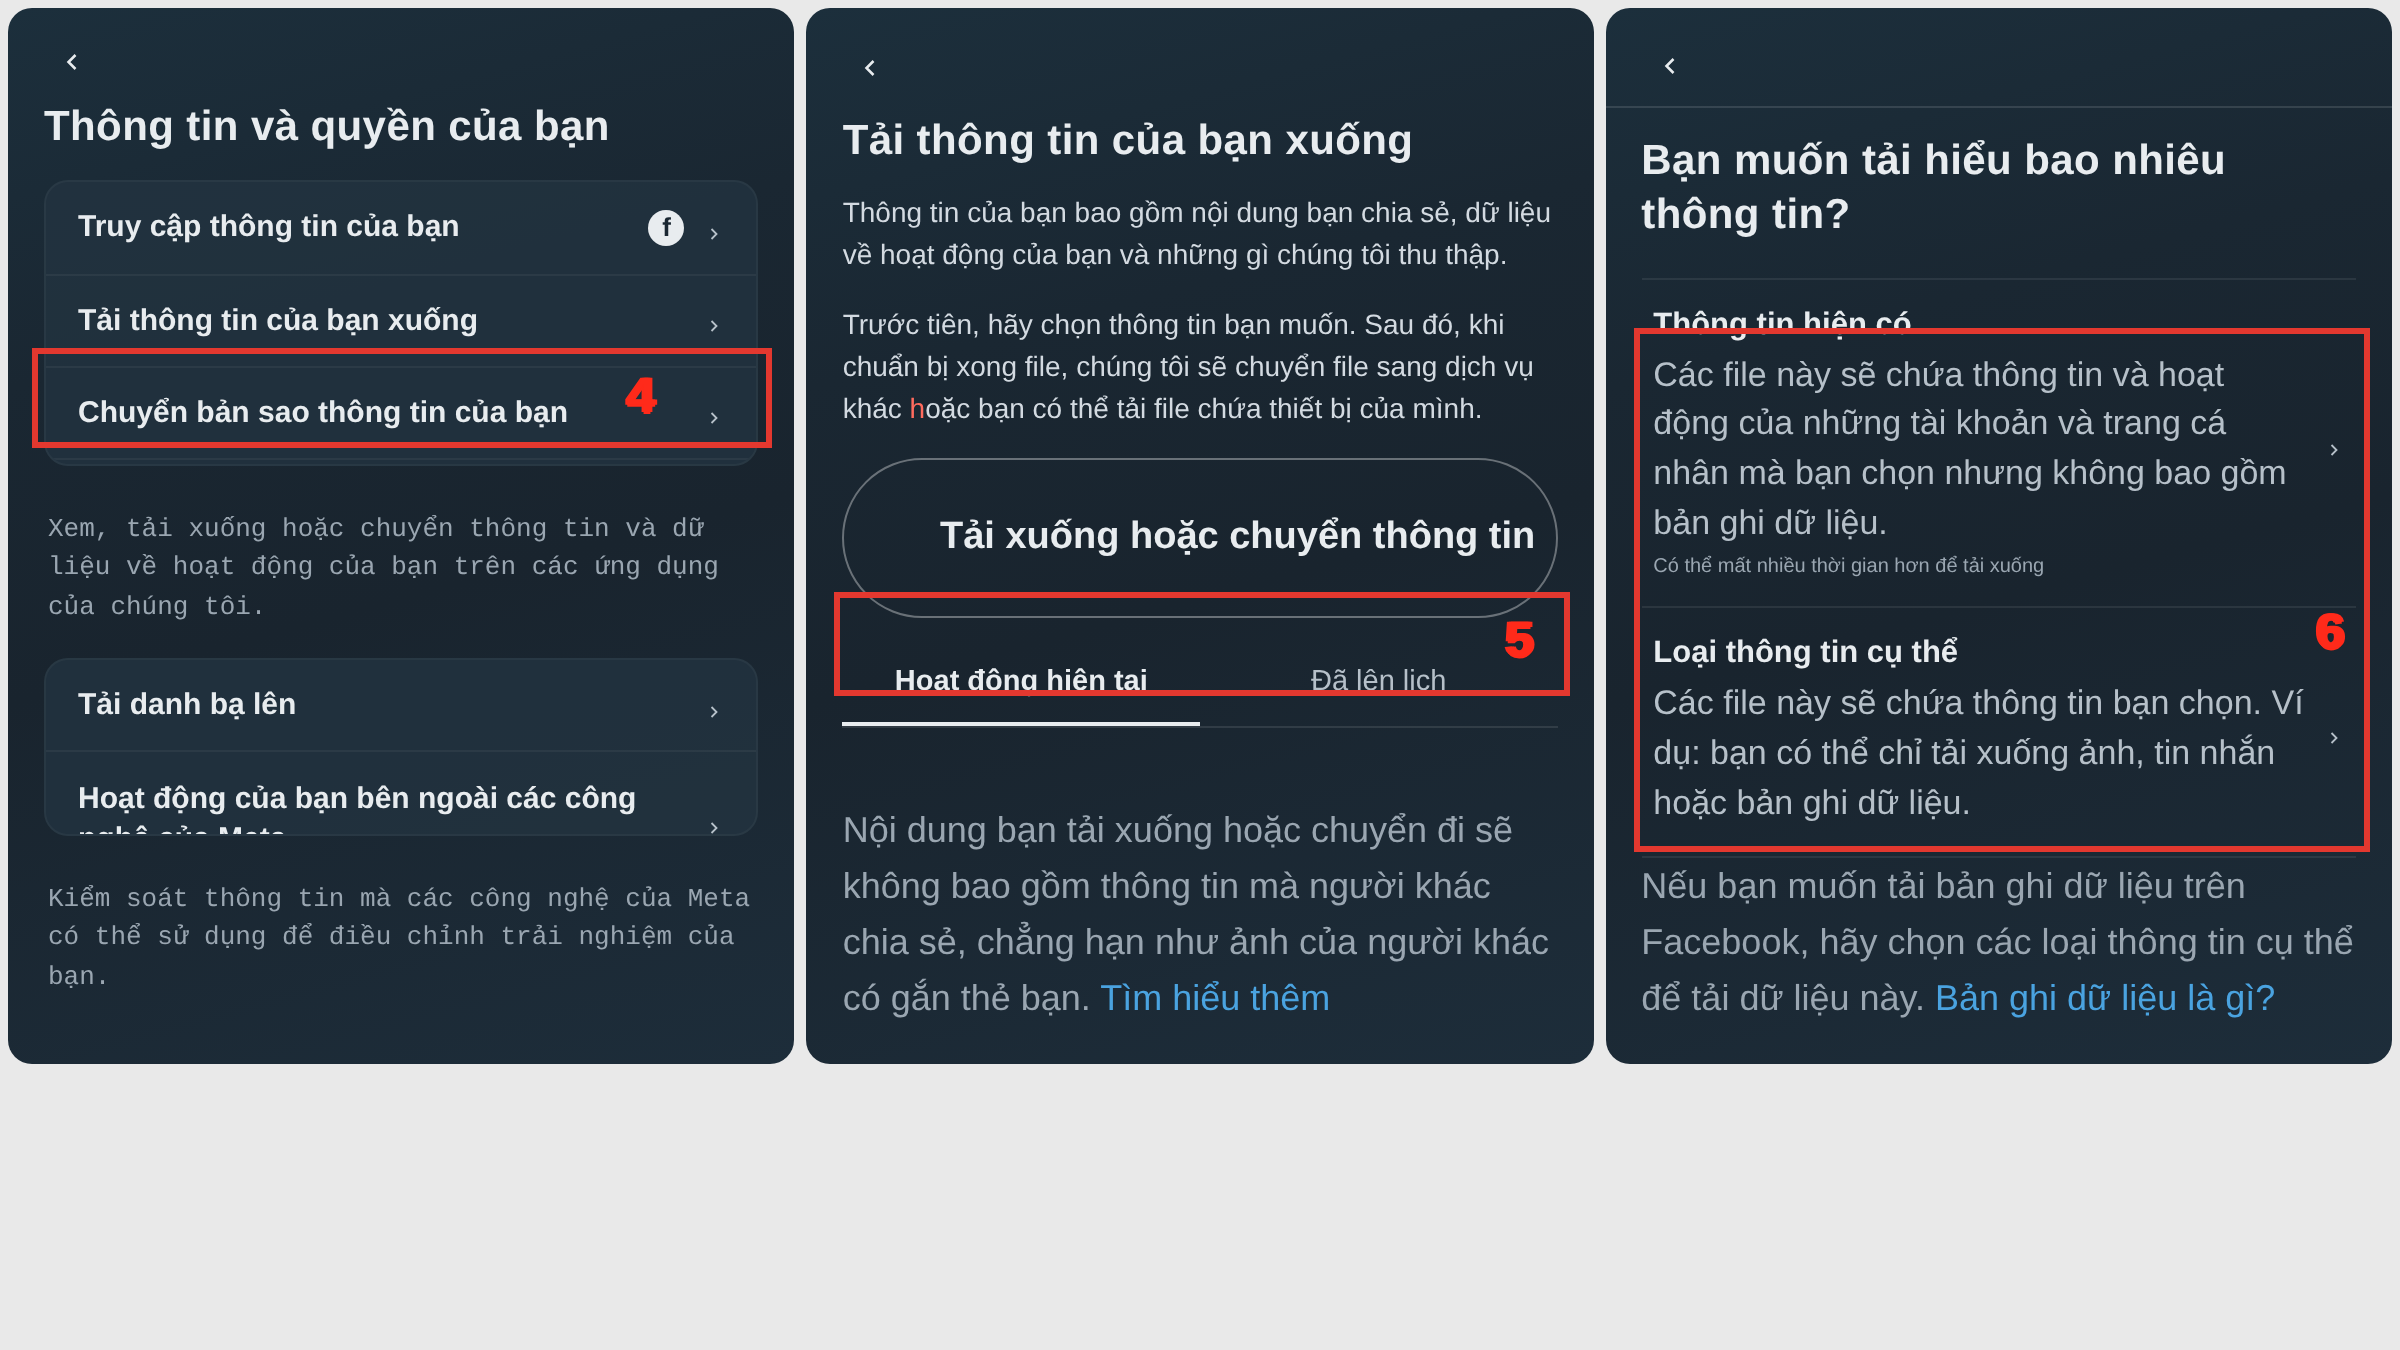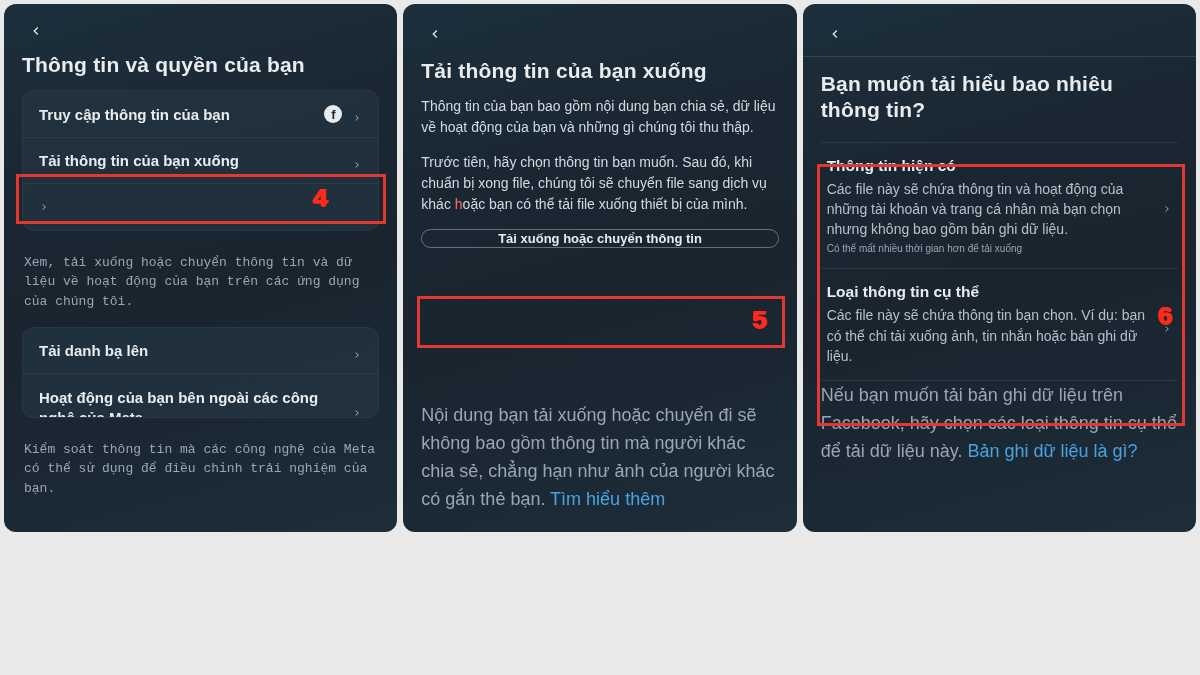--- a/index.html
+++ b/index.html
@@ -42,41 +42,41 @@
     position: absolute; z-index: 50; color: #ff2a1a;
     font-family: "Courier New", monospace; font-weight: 900; font-size: 26px;
     text-shadow: 1px 0 #ff2a1a, -1px 0 #ff2a1a, 0 1px #ff2a1a;
     letter-spacing: -1px;
   }
 
   
   .pill-btn {
     border: 1px solid rgba(255,255,255,0.35);
     border-radius: 999px;
-    padding: 1px 10px;
-    text-align: center;
-    font-size: 13px;
+    padding: 28px 10px;
+    text-align: right;
+    font-size: 19px;
     font-weight: 600;
     cursor: pointer;
     margin-bottom: 14px;
   }
   .tabs { display: flex; border-bottom: 1px solid rgba(255,255,255,0.1); margin-bottom: 16px; }
   .tab { flex: 1; text-align: center; padding: 10px 4px 12px 4px; font-size: 14.5px; color: #b6c0c9; cursor: pointer; }
   .tab.active { color: #e8ecef; font-weight: 700; border-bottom: 2px solid #e8ecef; }
   .footnote { font-size: 18px; color: #9aa6b1; line-height: 1.55; }
   .link { color: #4aa3e0; text-decoration: none; cursor: pointer; }
   .para { font-size: 14px; color: #d3dae1; line-height: 1.5; margin-bottom: 14px; }
   .para .hl { color: #ff6b5e; }
 
   
   .opt { display: flex; gap: 10px; align-items: flex-start; padding: 14px 6px; cursor: pointer; }
   .opt + .opt { border-top: 1px solid rgba(255,255,255,0.08); }
   .opt .txt { flex: 1; }
   .opt .otitle { font-size: 15.5px; font-weight: 700; margin-bottom: 4px; }
-  .opt .odesc { font-size: 14px; color: #b6c0c9; line-height: 1.45; }
+  .opt .odesc { font-size: 17px; color: #b6c0c9; line-height: 1.45; }
   .opt .osub { font-size: 10px; color: #9aa6b1; margin-top: 4px; }
   .opt .arrow { align-self: center; }
   .group3 { border-top: 1px solid rgba(255,255,255,0.08); border-bottom: 1px solid rgba(255,255,255,0.08); margin-bottom: 1px; }
 </style>
 </head>
 <body>
 
 <div class="stage">
 
   <div class="phone">
@@ -99,20 +99,21 @@
       </div>
       <div class="row">
         <span>Tải thông tin của bạn xuống</span>
         <span class="right">
             <span class="chevron"><svg viewBox="0 0 24 24">
                 <polyline points="9 18 15 12 9 6"></polyline>
               </svg></span>
           </span>
       </div>
       <div class="row">
+        <span>Chuyển bản sao thông tin của bạn</span>
         <span class="right">
             <span class="chevron"><svg viewBox="0 0 24 24">
                 <polyline points="9 18 15 12 9 6"></polyline>
               </svg></span>
           </span>
       </div>
       <div class="row">
         <span>Lịch sử tìm kiếm</span>
         <span class="right">
             <span class="chevron"><svg viewBox="0 0 24 24">
@@ -149,25 +150,29 @@
 
   <div class="phone">
     <div class="back">
       <svg viewBox="0 0 24 24">
           <polyline points="15 18 9 12 15 6"></polyline>
         </svg>
     </div>
     <div class="title">Tải thông tin của bạn xuống</div>
     <div class="para">Thông tin của bạn bao gồm nội dung bạn chia sẻ, dữ liệu về hoạt động của bạn và những gì chúng tôi thu thập.</div>
     <div class="para">
-      <span>Trước tiên, hãy chọn thông tin bạn muốn. Sau đó, khi chuẩn bị xong file, chúng tôi sẽ chuyển file sang dịch vụ khác </span><span class="hl">h</span><span>oặc bạn có thể tải file xuống thiết bị của mình.</span>
+      <span>Trước tiên, hãy chọn thông tin bạn muốn. Sau đó, khi chuẩn bị xong file, chúng tôi sẽ chuyển file sang dịch vụ khác </span><span class="hl">h</span><span>oặc bạn có thể tải file chứa thiết bị của mình.</span>
     </div>
 
     <div class="pill-btn">Tải xuống hoặc chuyển thông tin</div>
 
+    <div class="tabs">
+      <div class="tab active">Hoạt động hiện tại</div>
+      <div class="tab">Đã lên lịch</div>
+    </div>
 
     <div style="flex:1"></div>
 
     <div class="footnote">
       <span>Nội dung bạn tải xuống hoặc chuyển đi sẽ không bao gồm thông tin mà người khác chia sẻ, chẳng hạn như ảnh của người khác có gắn thẻ bạn. </span><span class="link">Tìm hiểu thêm</span>
     </div>
 
     <div class="highlight" style="left:14px; top:292px; width:368px; height:52px;"></div>
     <div class="step-num" style="right:30px; top:302px;">5</div>
   </div>

